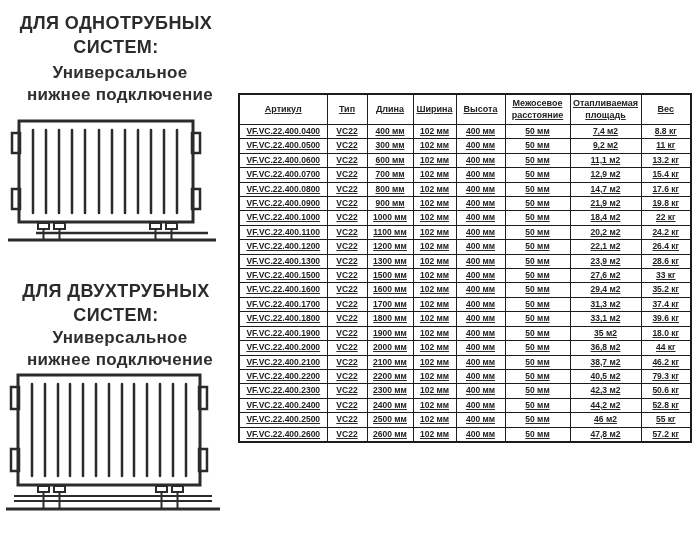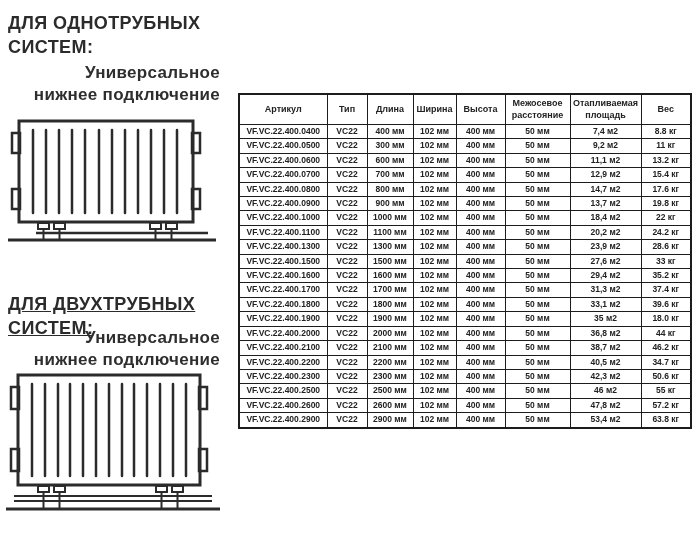--- a/index.html
+++ b/index.html
@@ -3,38 +3,39 @@
 <meta charset="utf-8">
 <style>
   html,body{margin:0;padding:0;background:#ffffff;}
   .screen{
     position:relative;width:700px;height:535px;background:#ffffff;
     font-family:"Liberation Sans",sans-serif;color:#2b2b2b;overflow:hidden;
   }
   
   .left-panel{position:absolute;left:0;top:0;width:232px;height:535px;}
   .section-title{
-    position:absolute;left:8px;width:216px;text-align:left;
+    position:absolute;left:8px;width:216px;text-align:center;
     font-size:18px;font-weight:800;letter-spacing:.4px;line-height:1.35;color:#2b2b2b;
   }
   .section-subtitle{
-    position:absolute;left:0;width:220px;text-align:right;
+    position:absolute;left:10px;width:220px;text-align:center;
     font-size:17px;font-weight:700;letter-spacing:.3px;line-height:1.32;color:#2e2e2e;
   }
   .title-one{top:11px;}
   .subtitle-one{top:62px;}
   .diagram-one{position:absolute;left:6px;top:116px;}
-  .title-two{top:292px;text-decoration:underline;}
+  .title-two{top:279px;}
   .subtitle-two{top:327px;}
   .diagram-two{position:absolute;left:6px;top:371px;}
   
   .table-wrap{position:absolute;left:238px;top:93px;width:452px;}
   table.spec{
     border-collapse:collapse;table-layout:fixed;width:452px;
     font-family:"Liberation Sans",sans-serif;
+    text-decoration:underline;
   }
   table.spec th,table.spec td{
     border:1px solid #1c1c1c;text-align:center;vertical-align:middle;
     padding:0 1px;overflow:hidden;white-space:nowrap;
   }
   table.spec{border:2px solid #1c1c1c;}
   table.spec th{
     font-size:9px;font-weight:700;height:29px;line-height:1.25;
     white-space:normal;color:#222;
   }
@@ -225,21 +226,21 @@
             <td>14,7 м2</td>
             <td>17.6 кг</td>
           </tr>
           <tr>
             <td>VF.VC.22.400.0900</td>
             <td>VC22</td>
             <td>900 мм</td>
             <td>102 мм</td>
             <td>400 мм</td>
             <td>50 мм</td>
-            <td>13,7 м2</td>
+            <td>21,9 м2</td>
             <td>19.8 кг</td>
           </tr>
           <tr>
             <td>VF.VC.22.400.1000</td>
             <td>VC22</td>
             <td>1000 мм</td>
             <td>102 мм</td>
             <td>400 мм</td>
             <td>50 мм</td>
             <td>18,4 м2</td>
@@ -249,20 +250,30 @@
             <td>VF.VC.22.400.1100</td>
             <td>VC22</td>
             <td>1100 мм</td>
             <td>102 мм</td>
             <td>400 мм</td>
             <td>50 мм</td>
             <td>20,2 м2</td>
             <td>24.2 кг</td>
           </tr>
           <tr>
+            <td>VF.VC.22.400.1200</td>
+            <td>VC22</td>
+            <td>1200 мм</td>
+            <td>102 мм</td>
+            <td>400 мм</td>
+            <td>50 мм</td>
+            <td>22,1 м2</td>
+            <td>26.4 кг</td>
+          </tr>
+          <tr>
             <td>VF.VC.22.400.1300</td>
             <td>VC22</td>
             <td>1300 мм</td>
             <td>102 мм</td>
             <td>400 мм</td>
             <td>50 мм</td>
             <td>23,9 м2</td>
             <td>28.6 кг</td>
           </tr>
           <tr>
@@ -336,59 +347,59 @@
             <td>46.2 кг</td>
           </tr>
           <tr>
             <td>VF.VC.22.400.2200</td>
             <td>VC22</td>
             <td>2200 мм</td>
             <td>102 мм</td>
             <td>400 мм</td>
             <td>50 мм</td>
             <td>40,5 м2</td>
-            <td>34.7 кг</td>
+            <td>79.3 кг</td>
           </tr>
           <tr>
             <td>VF.VC.22.400.2300</td>
             <td>VC22</td>
             <td>2300 мм</td>
             <td>102 мм</td>
             <td>400 мм</td>
             <td>50 мм</td>
             <td>42,3 м2</td>
             <td>50.6 кг</td>
           </tr>
           <tr>
+            <td>VF.VC.22.400.2400</td>
+            <td>VC22</td>
+            <td>2400 мм</td>
+            <td>102 мм</td>
+            <td>400 мм</td>
+            <td>50 мм</td>
+            <td>44,2 м2</td>
+            <td>52.8 кг</td>
+          </tr>
+          <tr>
             <td>VF.VC.22.400.2500</td>
             <td>VC22</td>
             <td>2500 мм</td>
             <td>102 мм</td>
             <td>400 мм</td>
             <td>50 мм</td>
             <td>46 м2</td>
             <td>55 кг</td>
           </tr>
           <tr>
             <td>VF.VC.22.400.2600</td>
             <td>VC22</td>
             <td>2600 мм</td>
             <td>102 мм</td>
             <td>400 мм</td>
             <td>50 мм</td>
             <td>47,8 м2</td>
             <td>57.2 кг</td>
-          </tr>
-          <tr>
-            <td>VF.VC.22.400.2900</td>
-            <td>VC22</td>
-            <td>2900 мм</td>
-            <td>102 мм</td>
-            <td>400 мм</td>
-            <td>50 мм</td>
-            <td>53,4 м2</td>
-            <td>63.8 кг</td>
           </tr>
         </tbody>
     </table>
   </div>
 
 </div>
 
 </body></html>

